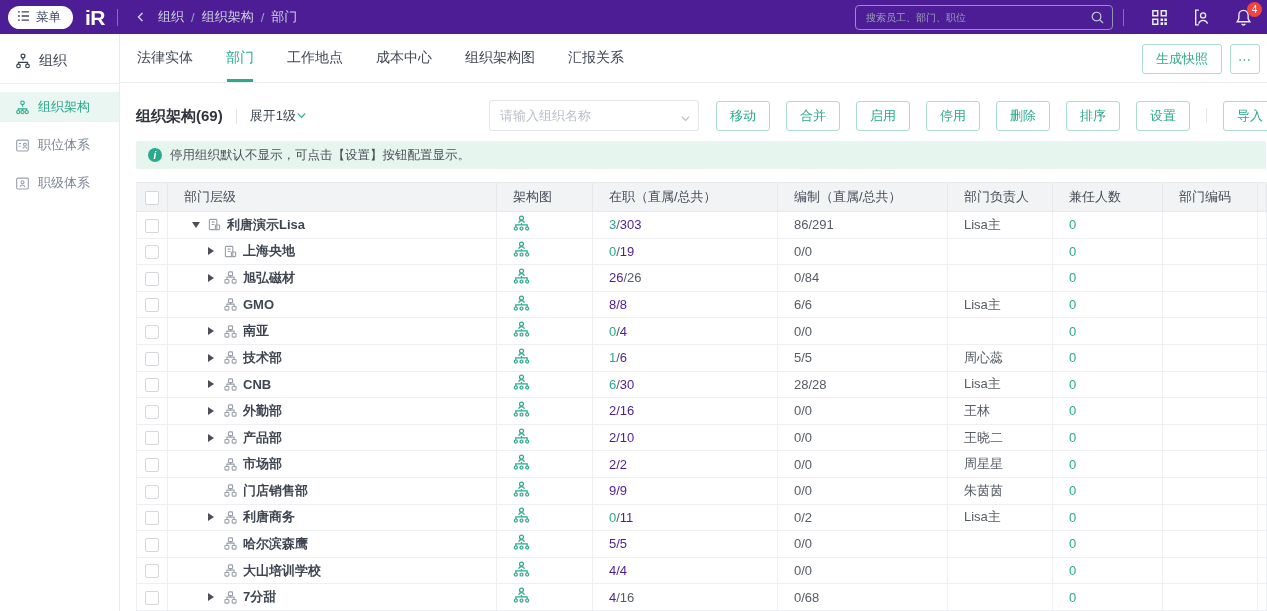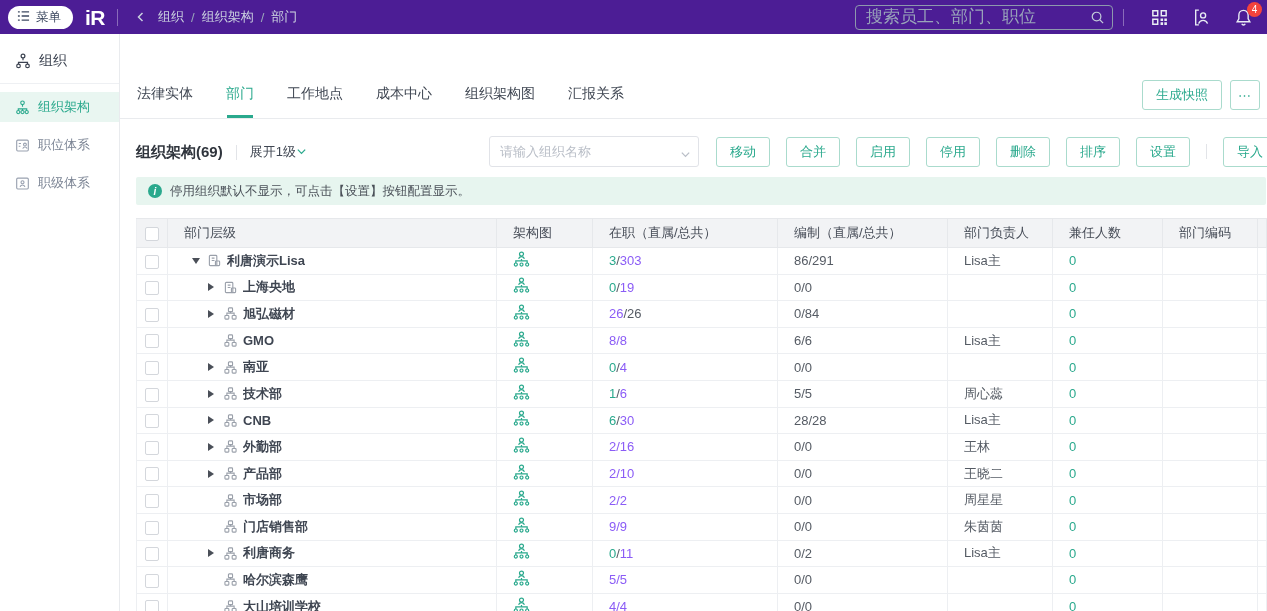--- a/index.html
+++ b/index.html
@@ -13,38 +13,38 @@
   .menu-btn { background:#fff; border:none; border-radius:999px; height:23px; padding:0 12px 0 9px;
     display:inline-flex; align-items:center; gap:6px; color:#3e4a61; font-size:12.5px; cursor:pointer; }
   .logo { color:#fff; font-weight:800; font-size:21px; letter-spacing:-0.5px; line-height:1; padding:0 2px; }
   .tb-divider { width:1px; height:17px; background:rgba(255,255,255,.35); }
   .back-ic { display:inline-flex; cursor:pointer; margin-left:6px; }
   .breadcrumb { color:#ccd3e0; font-size:13px; display:flex; gap:7px; align-items:center; }
   .crumb { cursor:pointer; }
   .crumb-sep { color:#9aa6bb; }
   .search-wrap { margin-left:auto; position:relative; width:258px; }
   .search-input { width:100%; height:25px; background:transparent; border:1px solid #8d98ad; border-radius:4px;
-    color:#fff; font-size:17px; padding:0 30px 0 10px; outline:none; }
+    color:#fff; font-size:10px; padding:0 30px 0 10px; outline:none; }
   .search-input::placeholder { color:#99a4ba; }
   .search-ic { position:absolute; right:8px; top:5px; color:#c3cbda; }
   .top-icons { display:flex; align-items:center; gap:23px; margin-left:16px; color:#e9edf4; }
   .top-ic { display:inline-flex; cursor:pointer; position:relative; }
   .badge { position:absolute; top:-6px; right:-9px; background:#f4433c; color:#fff; font-size:10px;
     min-width:15px; height:15px; border-radius:8px; display:flex; align-items:center; justify-content:center; padding:0 3px; }
   
   .layout { display:flex; height:577px; }
   .sidebar { width:120px; flex-shrink:0; border-right:1px solid #e9ebee; padding-top:8px; background:#fff; }
   .side-header { display:flex; align-items:center; gap:8px; padding:10px 15px 13px; color:#3b4250; font-size:14px; }
   .side-divider { height:1px; background:#eef0f3; margin:0 0 8px; }
   .side-item { display:flex; align-items:center; gap:8px; padding:0 15px; height:30px; margin-bottom:8px;
     font-size:13px; color:#7b8494; cursor:pointer; }
   .side-item.active { background:#e9f6f1; color:#2aa98d; }
   .content { flex:1; min-width:0; position:relative; overflow:hidden; }
   
-  .tabbar { height:49px; border-bottom:1px solid #e9ebee; display:flex; align-items:center; padding-left:17px; position:relative; overflow:hidden;margin-top:36px; }
+  .tabbar { height:49px; border-bottom:1px solid #e9ebee; display:flex; align-items:center; padding-left:17px; position:relative; overflow:hidden; }
   .tab { font-size:14px; color:#3f4652; margin-right:33px; height:100%; display:flex; align-items:center; position:relative; cursor:pointer; white-space:nowrap; }
   .tab.active { color:#2aa98d; }
   .tab.active::after { content:""; position:absolute; left:1px; right:1px; bottom:0; height:3px; background:#2aa98d; }
   .tab-actions { position:absolute; left:1022px; top:10px; display:flex; gap:8px;border-radius:6px; }
   .btn { border:1px solid #aadbcd; color:#2aa98d; background:#fff; border-radius:3px; font-size:13px; height:30px;
     display:inline-flex; align-items:center; justify-content:center; padding:0 13px; cursor:pointer; white-space:nowrap; }
   .btn.more { padding:0 7px; letter-spacing:1px; }
   
   .main-area { padding-left:16px; }
   .toolbar { position:relative; height:32px; margin-top:17px; }
@@ -74,21 +74,21 @@
   .cb { display:inline-block; width:14px; height:14px; border:1px solid #d4d7dc; border-radius:2px; background:#fff;
     vertical-align:middle; cursor:pointer; }
   .tree { display:flex; align-items:center; gap:6px; }
   .lvl0 { padding-left:8px; } .lvl1 { padding-left:24px; }
   .arr { width:10px; flex-shrink:0; display:inline-flex; cursor:pointer; }
   .arr.expanded::before { content:""; border-left:4.5px solid transparent; border-right:4.5px solid transparent; border-top:6px solid #4a4f58; }
   .arr.collapsed::before { content:""; border-top:4.5px solid transparent; border-bottom:4.5px solid transparent; border-left:6px solid #4a4f58; }
   .ent-ic { display:inline-flex; color:#9aa0aa; flex-shrink:0; }
   .dept-name { color:#3f4652; cursor:pointer; overflow:hidden; text-overflow:ellipsis;font-weight:bold; }
   .chart-link { display:inline-flex; color:#2aa98d; cursor:pointer; }
-  .c-teal { color:#2aa98d; } .c-red { color:#8b5cf6; } .c-dark { color:#555b64; }
+  .c-teal { color:#2aa98d; } .c-red { color:#4c1d95; } .c-dark { color:#555b64; }
 </style>
 </head>
 <body>
 
 <div class="topbar">
   <button class="menu-btn">
     <span><svg width="13" height="12" viewBox="0 0 14 12" stroke="#3e4a61" stroke-width="1.4" fill="none">
           <path d="M1 1.5h2M5 1.5h8M1 6h2M5 6h8M1 10.5h2M5 10.5h8"></path>
         </svg></span>
     <span>菜单</span>

